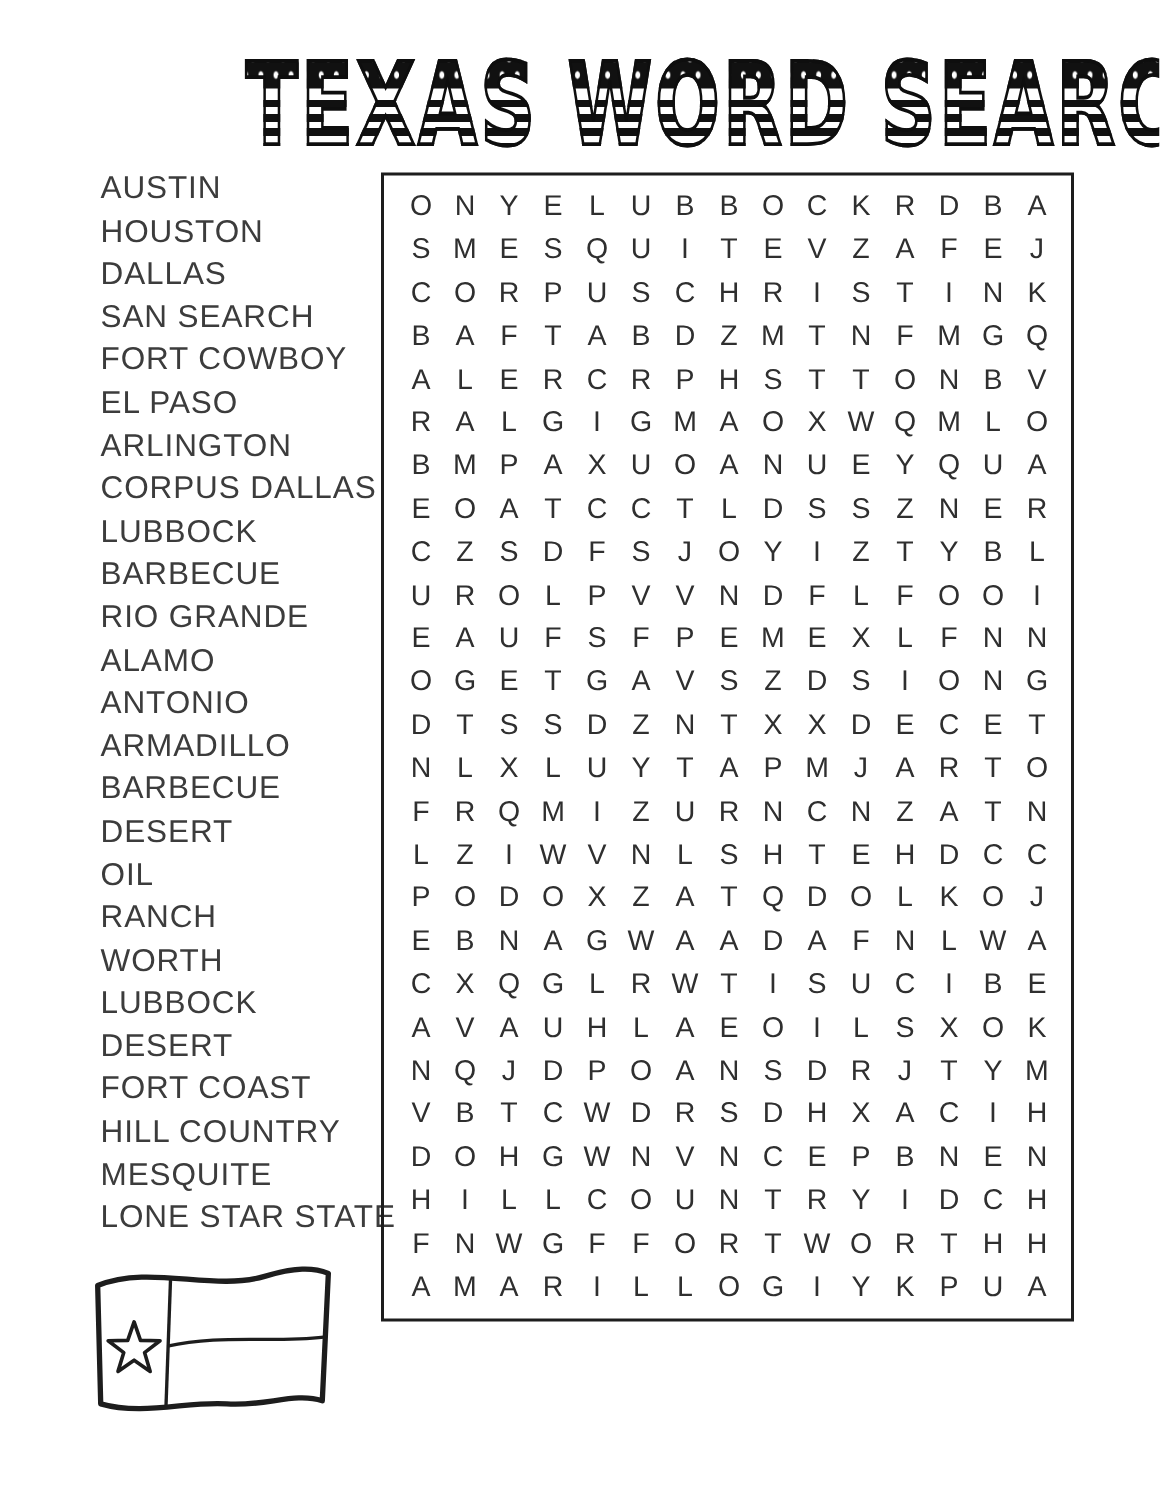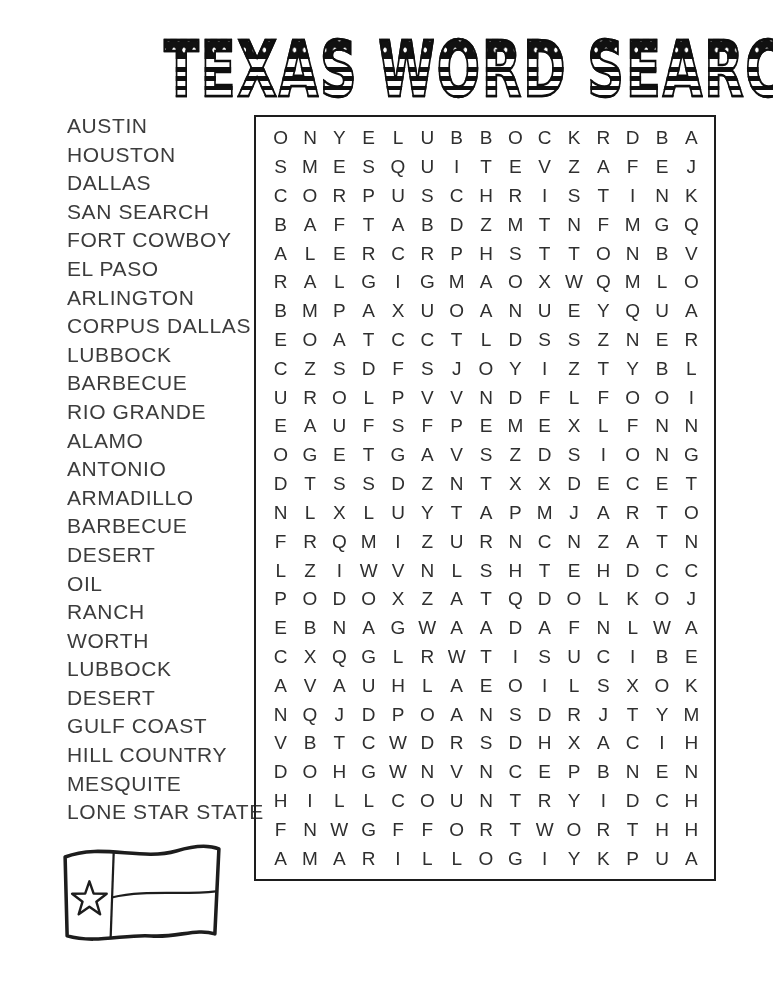--- a/index.html
+++ b/index.html
@@ -116,21 +116,21 @@
       <li>ALAMO</li>
       <li>ANTONIO</li>
       <li>ARMADILLO</li>
       <li>BARBECUE</li>
       <li>DESERT</li>
       <li>OIL</li>
       <li>RANCH</li>
       <li>WORTH</li>
       <li>LUBBOCK</li>
       <li>DESERT</li>
-      <li>GULF COAST</li>
+      <li>FORT COAST</li>
       <li>HILL COUNTRY</li>
       <li>MESQUITE</li>
       <li>LONE STAR STATE</li>
     </ul>
 
   <div class="grid-box">
       <div class="grid-cell">O</div>
       <div class="grid-cell">N</div>
       <div class="grid-cell">Y</div>
       <div class="grid-cell">E</div>

